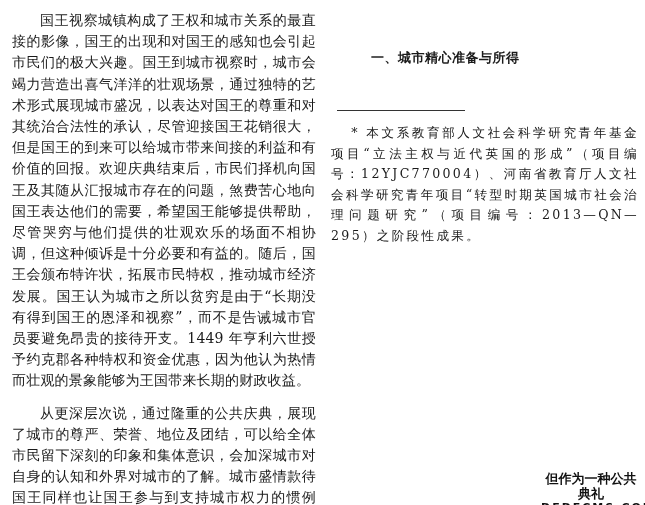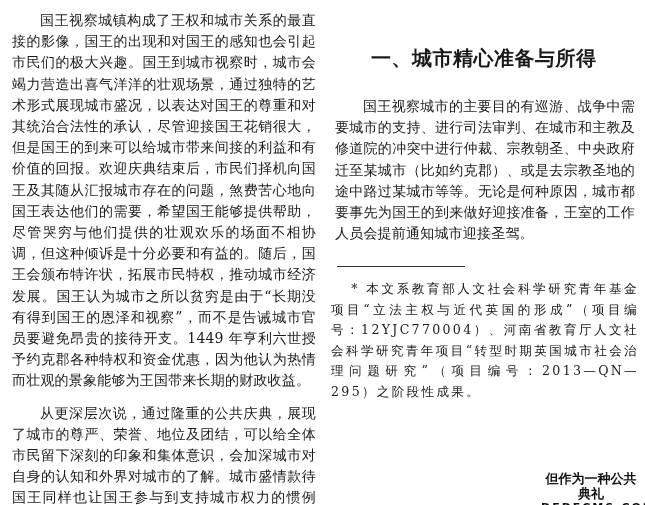--- a/index.html
+++ b/index.html
@@ -5,21 +5,21 @@
   html, body { margin:0; padding:0; background:#ffffff; }
   body { width:645px; height:505px; overflow:hidden; position:relative;
          font-family:"DejaVu Serif","Liberation Serif",serif; color:#1a1a1a; }
   .col { position:absolute; top:6px; }
   .col-left { left:8px; width:312px; }
   .col-right { left:331px; width:308px; }
   p { margin:4px; font-size:14px; line-height:21.2px; text-align:justify; text-indent:2em; letter-spacing:0.2px; }
   p.noindent { text-indent:0; }
   .gap { height:3px; }
   h2 { margin:0; font-family:"DejaVu Sans","Liberation Sans",sans-serif; font-weight:bold;
-       font-size:20px; line-height:20px; padding-left:40px; letter-spacing:0.5px; }
+       font-size:13px; line-height:20px; padding-left:40px; letter-spacing:0.5px; }
   .h-wrap { padding-top:42px; padding-bottom:24px; }
   .sep { width:128px; height:0; border-top:1px solid #333; margin:15px 0 12px 6px; }
   .fn { margin:0; font-size:12.6px; line-height:20.5px; text-align:justify; letter-spacing:2.3px; }
   .fn-indent { text-indent:1.6em; }
   sup { font-size:9px; vertical-align:4px; }
   .wm { position:absolute; left:541px; top:471px; width:100px; text-align:center;
         font-family:"DejaVu Sans","Liberation Sans",sans-serif; font-weight:bold; color:#111;
         background:rgba(255,255,255,0.85); }
   .wm .l1 { font-size:13px; line-height:15px; letter-spacing:0px; }
   .wm .l2 { font-size:11px; line-height:13px; letter-spacing:2px; }
@@ -30,21 +30,20 @@
 <div class="col col-left">
   <p>国王视察城镇构成了王权和城市关系的最直接的影像，国王的出现和对国王的感知也会引起市民们的极大兴趣。国王到城市视察时，城市会竭力营造出喜气洋洋的壮观场景，通过独特的艺术形式展现城市盛况，以表达对国王的尊重和对其统治合法性的承认，尽管迎接国王花销很大，但是国王的到来可以给城市带来间接的利益和有价值的回报。欢迎庆典结束后，市民们择机向国王及其随从汇报城市存在的问题，煞费苦心地向国王表达他们的需要，希望国王能够提供帮助，尽管哭穷与他们提供的壮观欢乐的场面不相协调，但这种倾诉是十分必要和有益的。随后，国王会颁布特许状，拓展市民特权，推动城市经济发展。国王认为城市之所以贫穷是由于“长期没有得到国王的恩泽和视察”，而不是告诫城市官员要避免昂贵的接待开支。1449 年亨利六世授予约克郡各种特权和资金优惠，因为他认为热情而壮观的景象能够为王国带来长期的财政收益。</p>
   <div class="gap"></div>
   <p>从更深层次说，通过隆重的公共庆典，展现了城市的尊严、荣誉、地位及团结，可以给全体市民留下深刻的印象和集体意识，会加深城市对自身的认知和外界对城市的了解。城市盛情款待国王同样也让国王参与到支持城市权力的惯例中，象征着城市在王国政府中的团结。但作为一种公共典礼，城</p>
 </div>
 
 <div class="col col-right">
   <div class="h-wrap">
     <h2>一、城市精心准备与所得</h2>
   </div>
-  <p>国王视察城市的主要目的有巡游、战争中需要城市的支持、进行司法审判、在城市和主教及修道院的冲突中进行仲裁、宗教朝圣、中央政府迁至某城市（比如约克郡）、或是去宗教圣地的途中路过某城市等等。无论是何种原因，城市都要事先为国王的到来做好迎接准备，王室的工作人员会提前通知城市迎接圣驾。</p>
   <div class="gap"></div>
   <div class="sep"></div>
   <p class="fn fn-indent">* 本文系教育部人文社会科学研究青年基金项目“立法主权与近代英国的形成”（项目编号：12YJC770004）、河南省教育厅人文社会科学研究青年项目“转型时期英国城市社会治理问题研究”（项目编号：2013—QN—295）之阶段性成果。</p>
 </div>
 
 <div class="wm">
   <div class="l1">但作为一种公共典礼</div>
   <div class="l2">DEDECMS.COM</div>
 </div>
 

